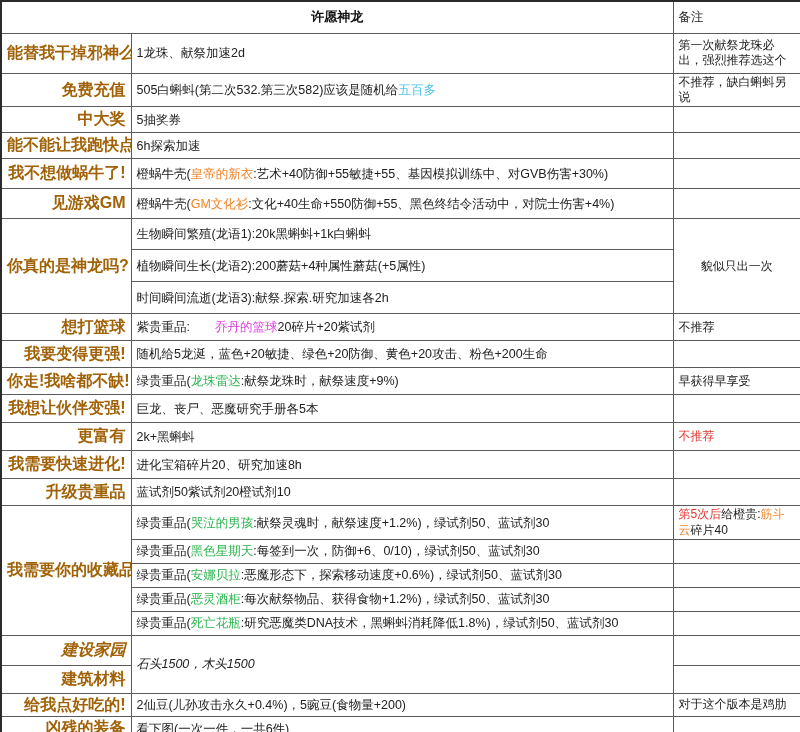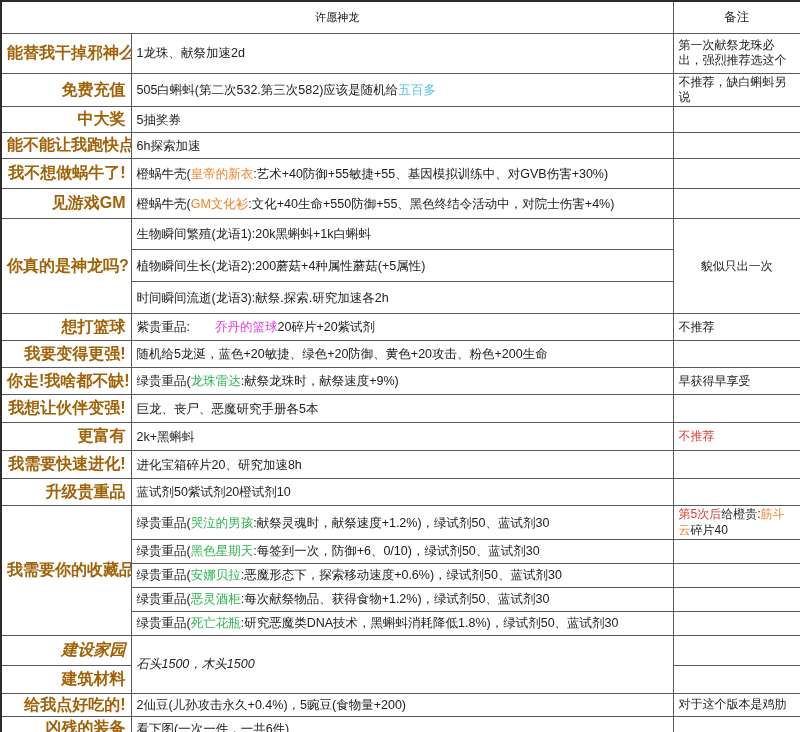--- a/index.html
+++ b/index.html
@@ -14,23 +14,23 @@
     font-size:12.5px;
     color:#212121;
     vertical-align:middle;
     overflow:hidden;
     line-height:1.28;
   }
   col.c-label{width:130px;}
   col.c-content{width:542px;}
   col.c-note{width:128px;}
   td.title-cell{
-    text-align:center;font-weight:normal;font-size:11px;color:#111;margin-left:40px;
+    text-align:center;font-weight:bold;font-size:13px;color:#111;margin-left:40px;
   }
-  td.note-header{font-size:12.5px;color:#1c1c1c;vertical-align:middle;text-align:center;}
+  td.note-header{font-size:12.5px;color:#1c1c1c;vertical-align:middle;}
   td.label{
     color:#a16207;font-weight:bold;font-size:16px;white-space:nowrap;text-align:right;
   }
   td.content{white-space:nowrap;}
   td.note{font-size:12px;vertical-align:middle;}
   td.note-center{text-align:center;}
 </style>
 </head>
 <body>
 

